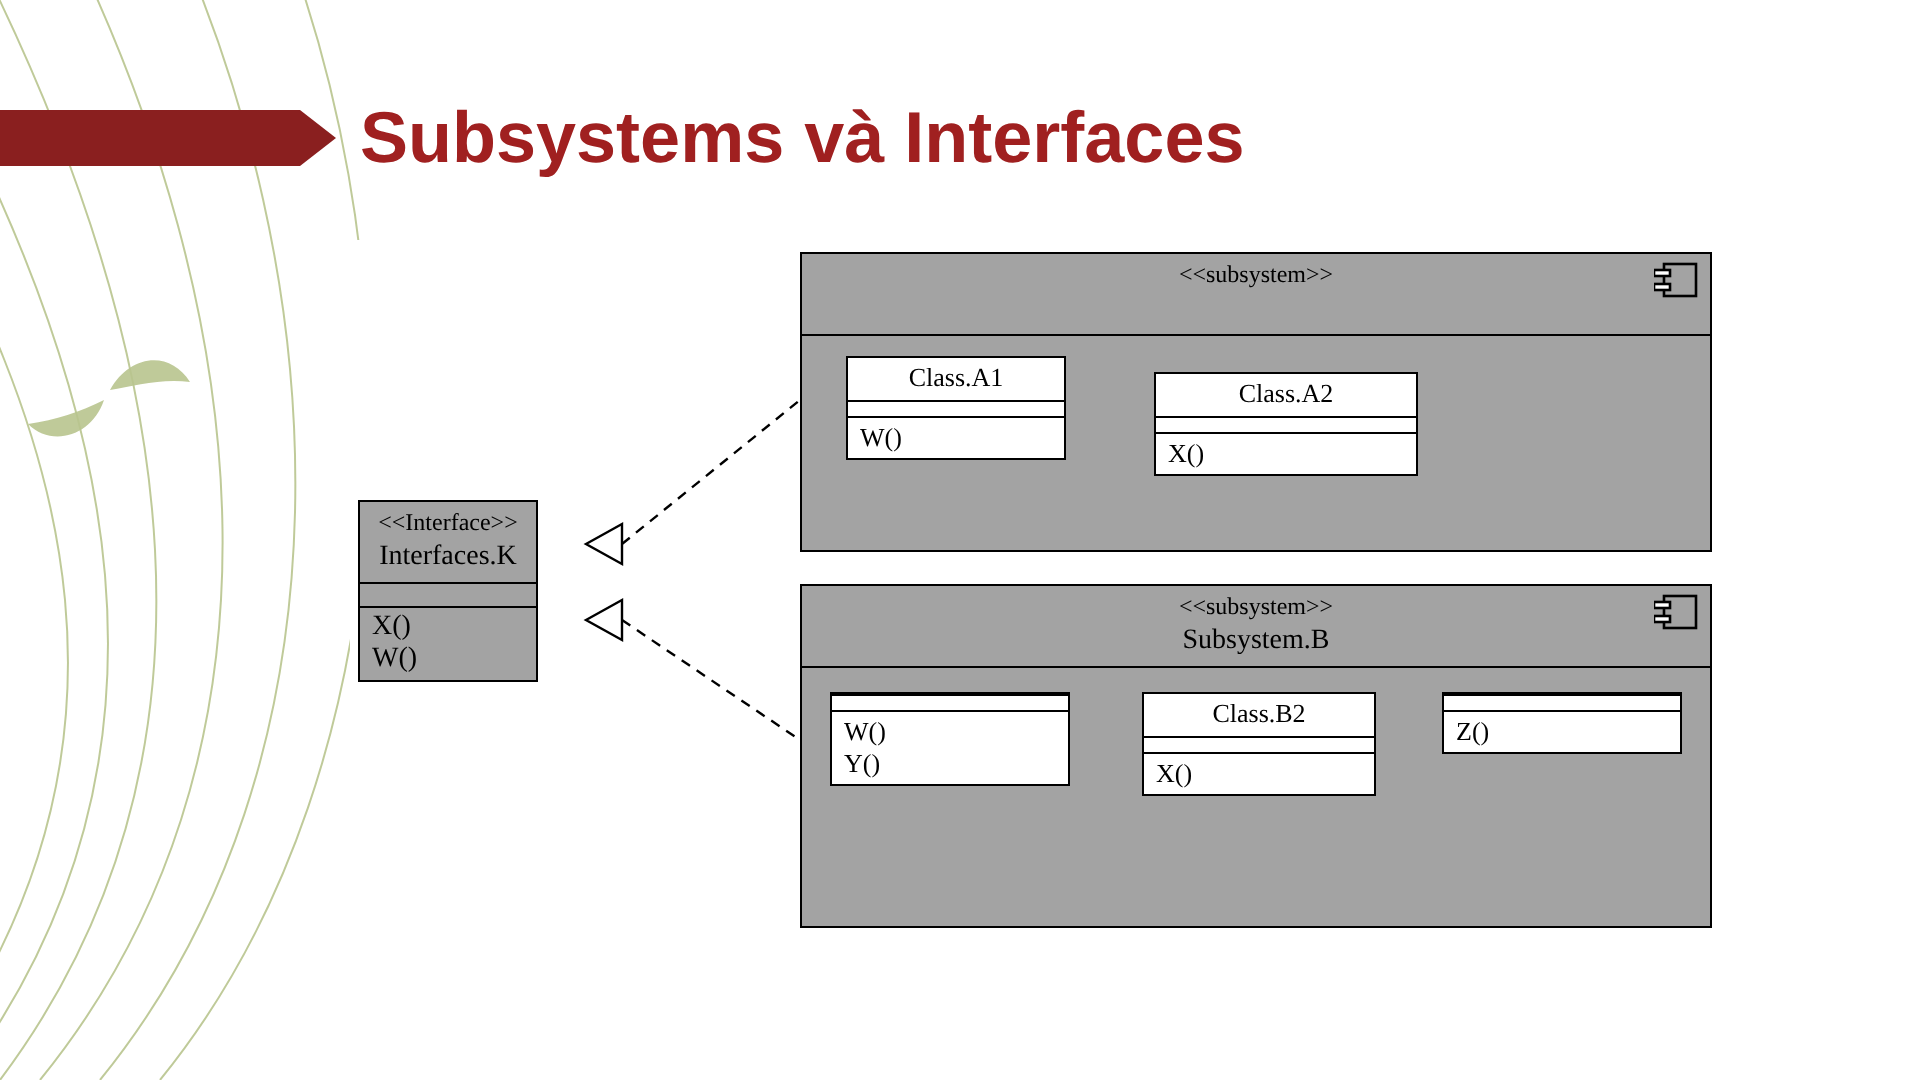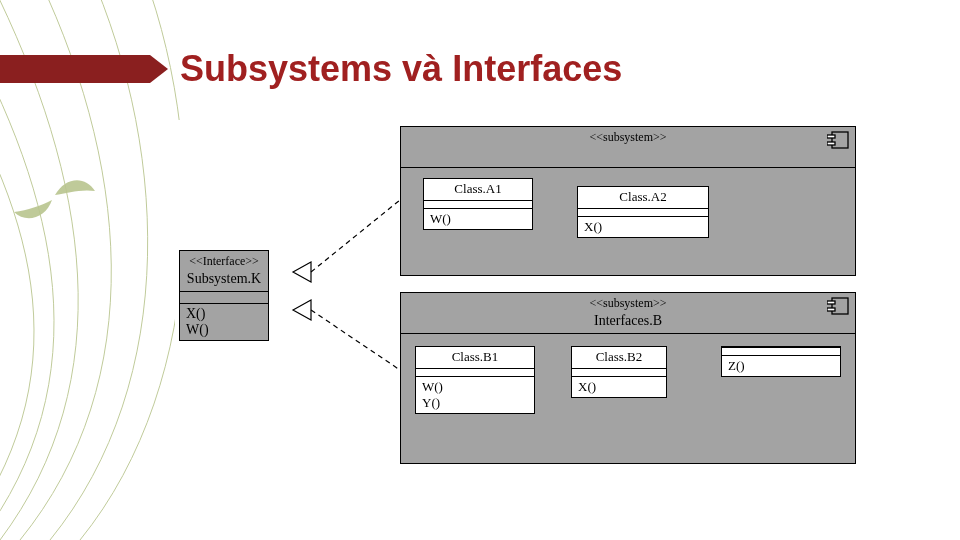--- a/index.html
+++ b/index.html
@@ -125,21 +125,21 @@
 <div class="title-bar">
   <div class="title-accent"></div>
   <div class="title-text">Subsystems và Interfaces</div>
 </div>
 
 <div class="diagram">
 
   <div class="uml-box" style="left:4px; top:130px; width:90px;">
     <div class="uml-name">
       <div class="uml-stereo">&lt;&lt;Interface&gt;&gt;</div>
-      <div>Subsystem.K</div>
+      <div>Interfaces.K</div>
     </div>
     <div class="uml-compartment"></div>
     <div class="uml-compartment uml-ops">
       <div>X()</div>
       <div>W()</div>
     </div>
   </div>
 
   <div class="uml-box" style="left:225px; top:6px; width:456px; height:150px;">
     <div class="uml-name" style="height:40px; position:relative;">
@@ -166,39 +166,38 @@
         <div class="uml-compartment uml-ops">
           <div>X()</div>
         </div>
       </div>
     </div>
   </div>
 
   <div class="uml-box" style="left:225px; top:172px; width:456px; height:172px;">
     <div class="uml-name" style="height:40px; position:relative;">
       <div class="uml-stereo">&lt;&lt;subsystem&gt;&gt;</div>
-      <div>Interfaces.B</div>
+      <div>Subsystem.B</div>
       <svg class="component-icon" viewBox="0 0 22 18">
         <rect x="5" y="1" width="16" height="16" fill="none" stroke="#000" stroke-width="1.3"></rect>
         <rect x="0" y="4" width="8" height="3" fill="#fff" stroke="#000" stroke-width="1.3"></rect>
         <rect x="0" y="11" width="8" height="3" fill="#fff" stroke="#000" stroke-width="1.3"></rect>
       </svg>
     </div>
     <div class="uml-compartment" style="position:relative; height:130px;">
 
       <div class="inner-class" style="left:14px; top:12px; width:120px;">
-        <div class="uml-name">Class.B1</div>
         <div class="uml-compartment"></div>
         <div class="uml-compartment uml-ops">
           <div>W()</div>
           <div>Y()</div>
         </div>
       </div>
 
-      <div class="inner-class" style="left:170px; top:12px; width:96px;">
+      <div class="inner-class" style="left:170px; top:12px; width:117px;">
         <div class="uml-name">Class.B2</div>
         <div class="uml-compartment"></div>
         <div class="uml-compartment uml-ops">
           <div>X()</div>
         </div>
       </div>
 
       <div class="inner-class" style="left:320px; top:12px; width:120px;">
         <div class="uml-compartment"></div>
         <div class="uml-compartment uml-ops">

